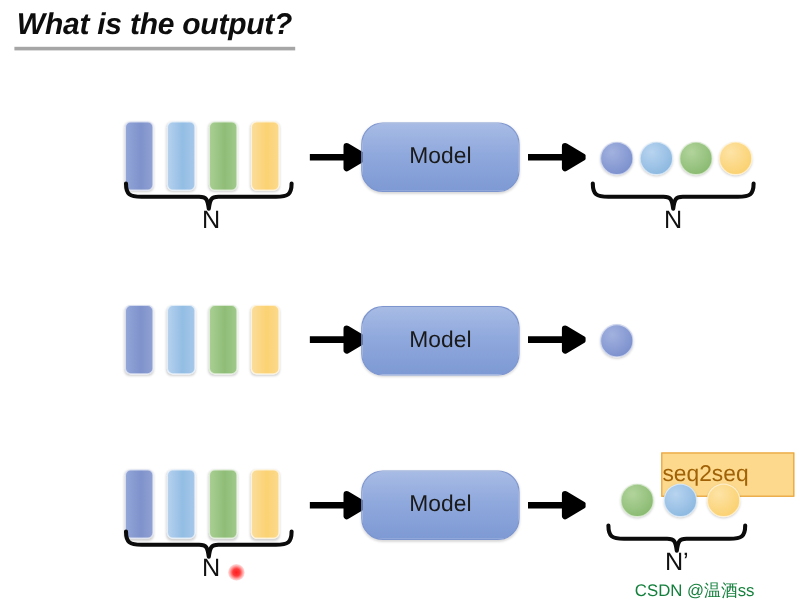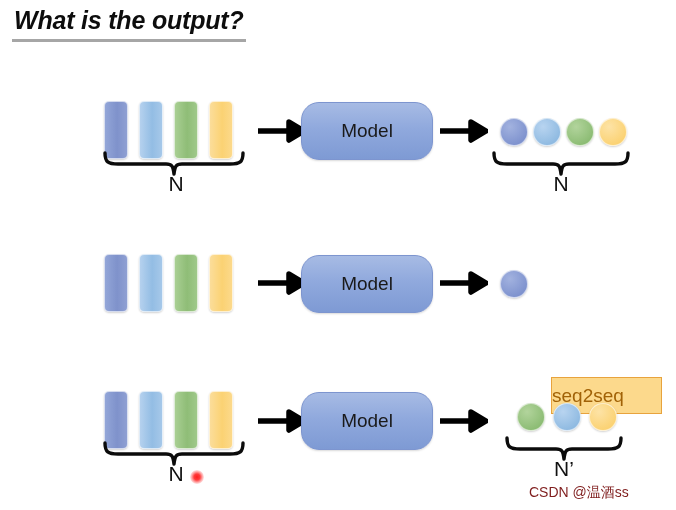--- a/index.html
+++ b/index.html
@@ -137,21 +137,21 @@
     border-radius: 50%;
     background: radial-gradient(circle, #ff1d1d 0%, #ff3b3b 30%, rgba(255,70,70,0.45) 55%, rgba(255,90,90,0) 78%);
   }
 
   
   #watermark {
     position: absolute;
     left: 529px;
     top: 484px;
     font-size: 14px;
-    color: #7f1d1d;
+    color: #15803d;
     white-space: nowrap;
   }
 </style>
 </head>
 <body>
 
 <div id="slide">
 
   <div id="title">What is the output?</div>
   <div id="title-rule"></div>

